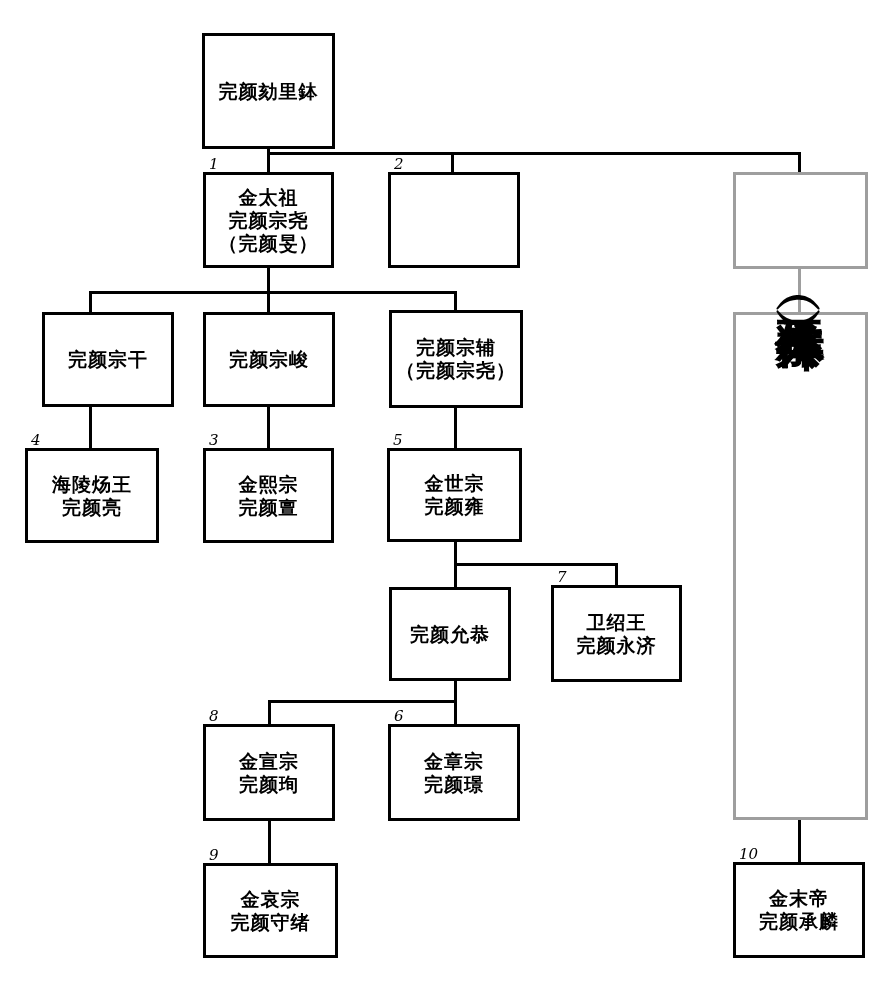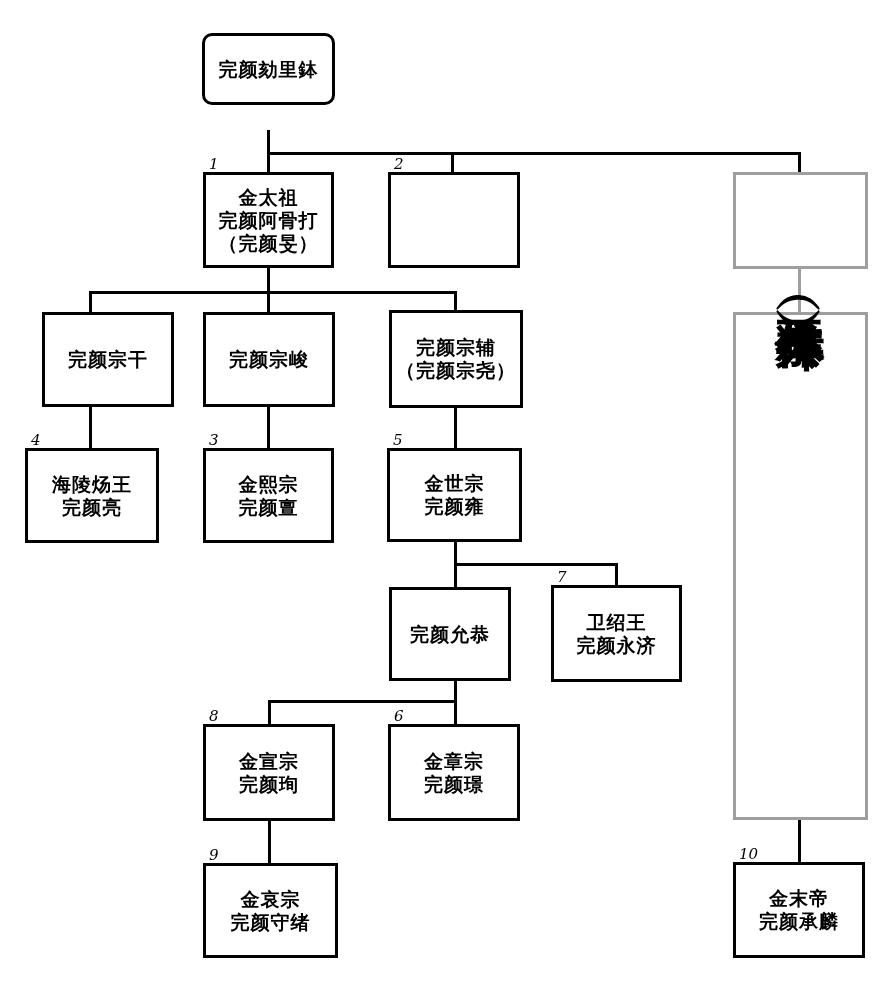--- a/index.html
+++ b/index.html
@@ -68,29 +68,29 @@
   <div class="ln" style="left:454px;top:408px;width:3px;height:40px;"></div>
   <div class="ln" style="left:454px;top:542px;width:3px;height:45px;"></div>
   <div class="ln" style="left:454px;top:563px;width:164px;height:3px;"></div>
   <div class="ln" style="left:615px;top:563px;width:3px;height:22px;"></div>
   <div class="ln" style="left:454px;top:681px;width:3px;height:43px;"></div>
   <div class="ln" style="left:268px;top:700px;width:189px;height:3px;"></div>
   <div class="ln" style="left:268px;top:700px;width:3px;height:24px;"></div>
   <div class="ln" style="left:268px;top:821px;width:3px;height:42px;"></div>
   <div class="ln" style="left:798px;top:820px;width:3px;height:42px;"></div>
 
-  <div class="node" style="left:202px;top:33px;width:133px;height:72px;border-radius:10px;">
+  <div class="node" style="left:202px;top:33px;width:133px;height:116px;">
     <span class="num"></span>
     <div class="label">完颜劾里鉢</div>
   </div>
 
   <div class="node" style="left:203px;top:172px;width:131px;height:96px;">
     <span class="num">1</span>
     <div class="label">金太祖
-完颜阿骨打
+完颜宗尧
 （完颜旻）</div>
   </div>
 
   <div class="node" style="left:388px;top:172px;width:132px;height:96px;">
     <span class="num">2</span>
   </div>
 
   <div class="node gray" style="left:733px;top:172px;width:135px;height:97px;">
     <div class="label"></div>
   </div>

